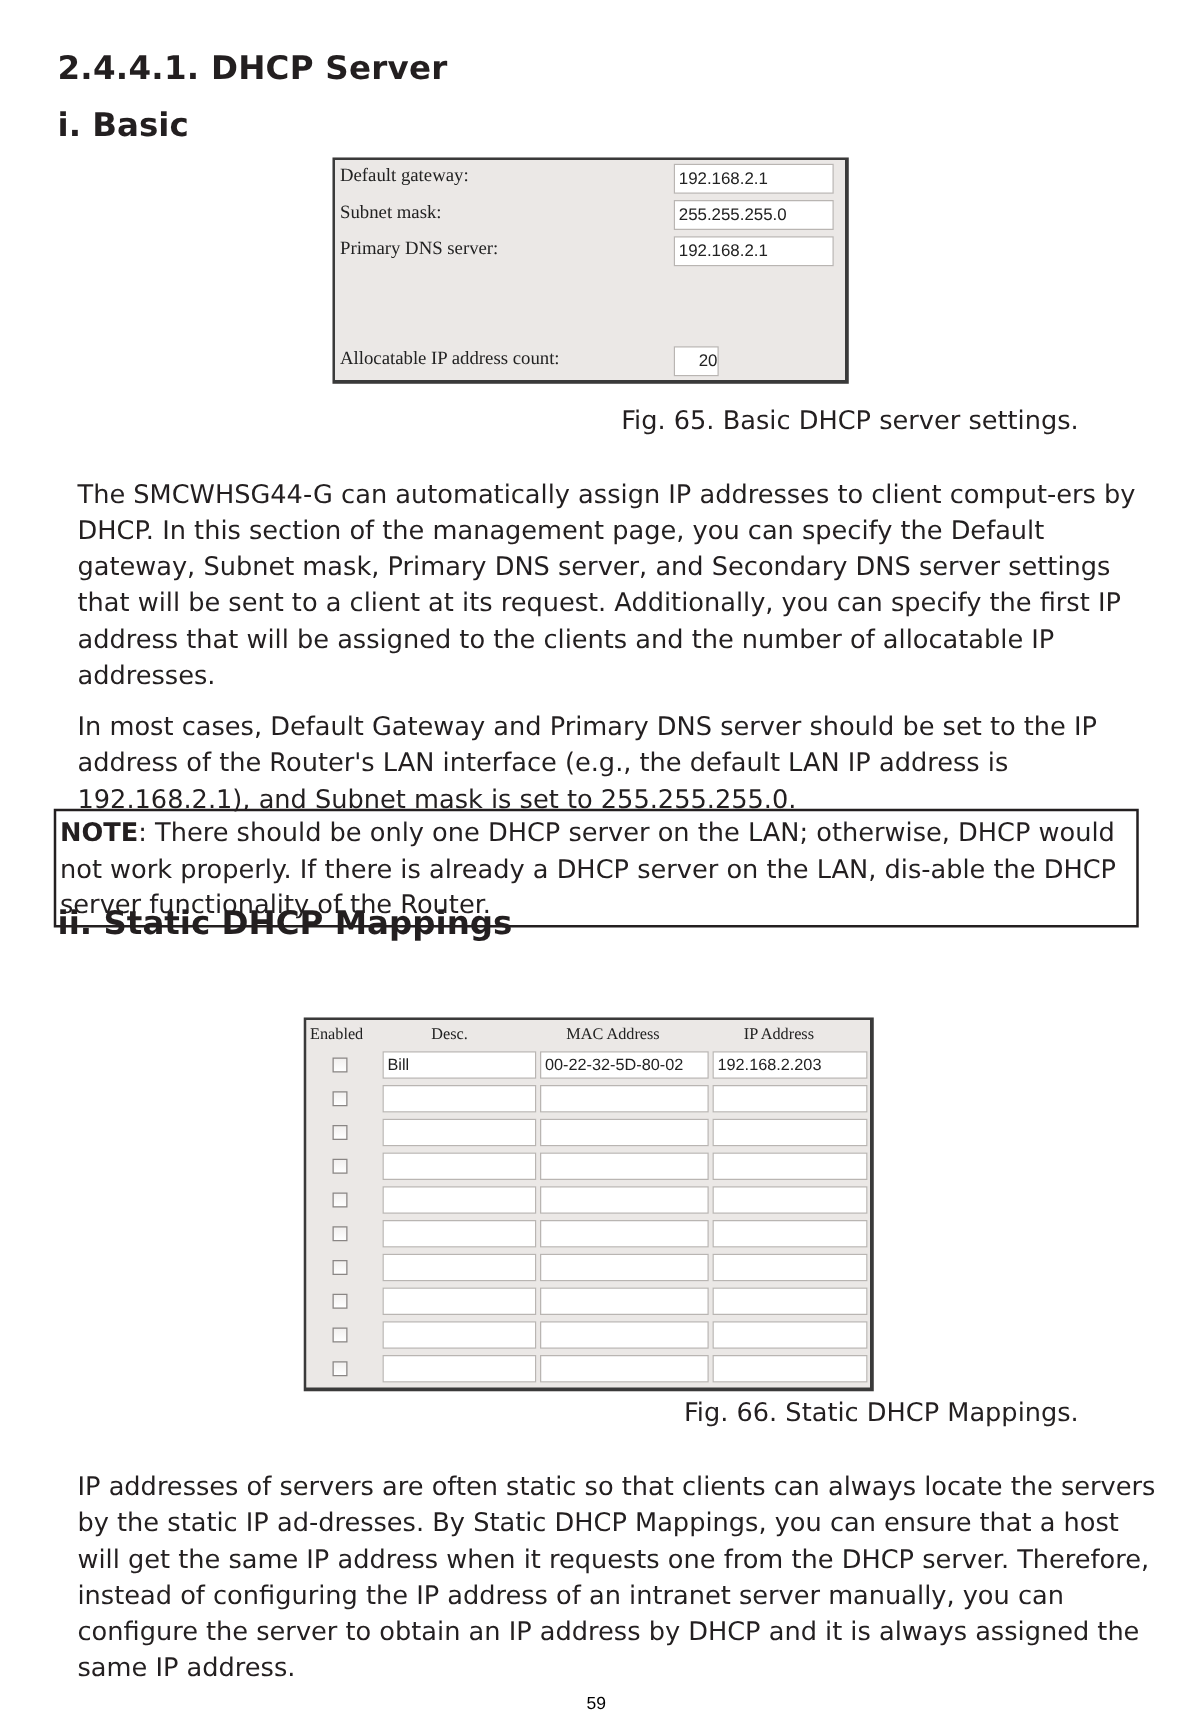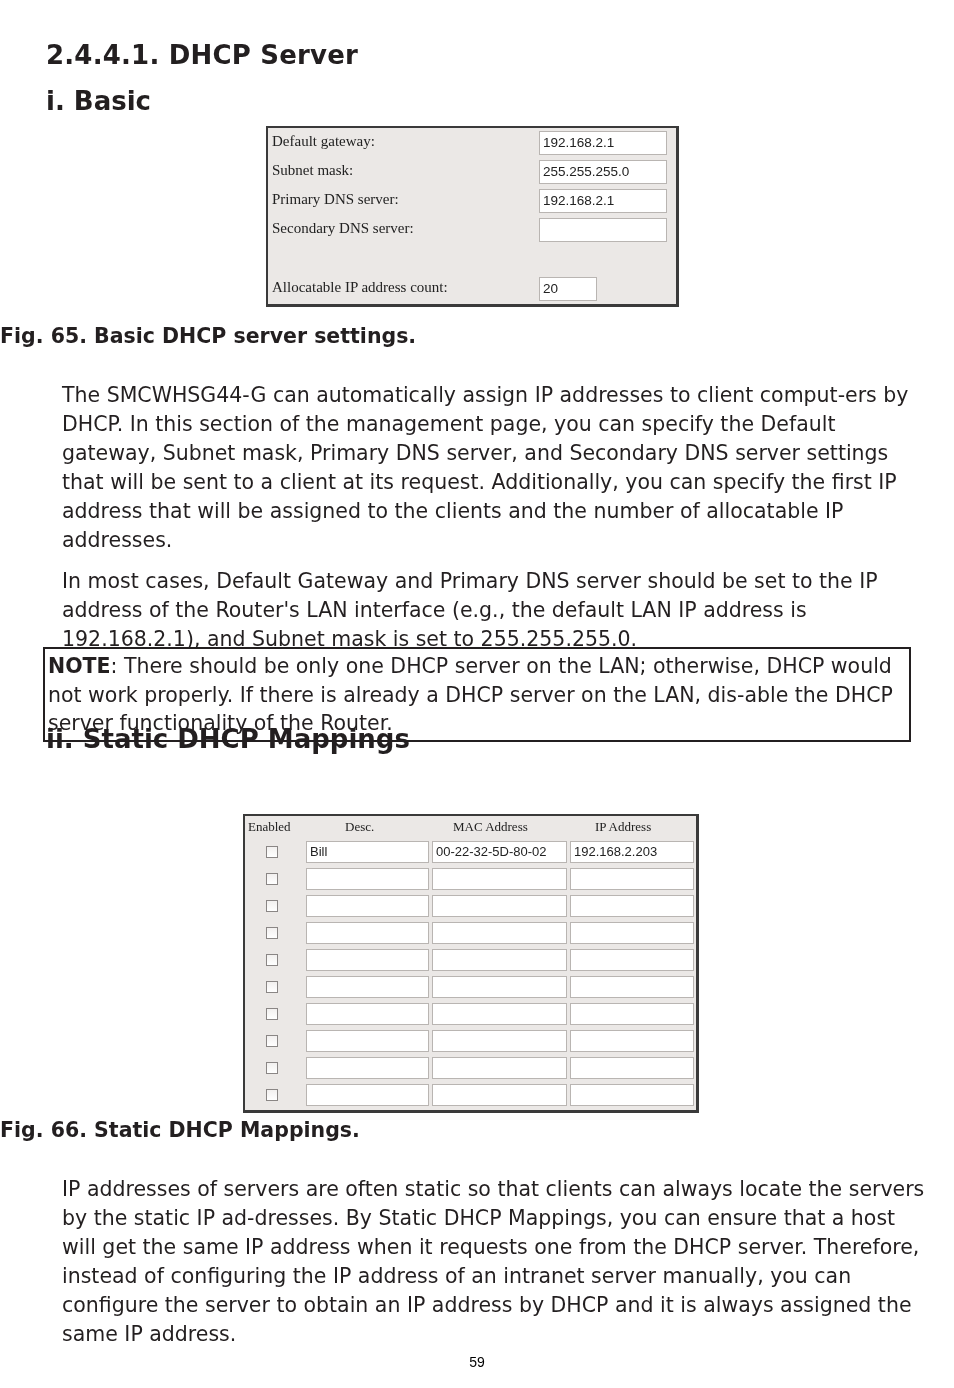--- a/index.html
+++ b/index.html
@@ -1,34 +1,34 @@
 <!DOCTYPE html>
 <html><head>
 <meta charset="utf-8">
 <style>
   html, body { margin: 0; padding: 0; background: #ffffff; }
   body { width: 954px; height: 1388px; position: relative; overflow: hidden;
          font-family: "DejaVu Sans", sans-serif; color: #231f20; }
   .h1 { position: absolute; left: 46px; top: 40px; font-size: 26px; font-weight: bold; letter-spacing: 0.2px; }
   .h2 { position: absolute; left: 46px; font-size: 26px; font-weight: bold; }
   .para { position: absolute; left: 46px; width: 870px; font-size: 20.5px; line-height: 29px; margin: 16px; }
-  .caption { position: absolute; left: 0; width: 863px; text-align: left; font-size: 20.5px; font-weight: bold; }
+  .caption { position: absolute; left: 0; width: 863px; text-align: right; font-size: 20.5px; }
 
   
   .shot { position: absolute; background: #ebe8e6; border: 2px solid #3a3a3a;
           border-right-width: 3px; border-bottom-width: 3px; box-sizing: border-box;
           font-family: "Liberation Serif", serif; color: #222; }
   .basic { left: 266px; top: 126px; width: 413px; height: 181px; }
   .basic .row { position: absolute; left: 4px; height: 24px; width: 405px; }
   .basic .lbl { position: absolute; left: 0; top: 2px; font-size: 15px; }
   .fld { position: absolute; background: #fff; border: 1px solid #b9b5b2; box-sizing: border-box;
          font-family: "Liberation Sans", sans-serif; font-size: 13.5px; color: #222;
          padding: 3px 0 0 3px; height: 24px; overflow: hidden; white-space: nowrap; }
   .basic .fld { left: 267px; top: 0; width: 128px; }
-  .basic .fld.short { width: 58px; }
+  .basic .fld.short { width: 36px; text-align: right; }
 
   
   .mapping { left: 243px; top: 814px; width: 456px; height: 299px; }
   .mapping .hdr { position: absolute; top: 3px; font-size: 13px; }
   .mapping .mrow { position: absolute; left: 0; width: 450px; height: 24px; }
   .cb { position: absolute; left: 21px; top: 5px; width: 12px; height: 12px;
         border: 1px solid #8a8685; background: linear-gradient(#f2f0ef, #ffffff); box-sizing: border-box; }
   .mapping .fld { top: 0; height: 22px; padding-top: 2px; font-size: 13px; }
   .c-desc { left: 61px; width: 123px; }
   .c-mac  { left: 187px; width: 135px; }
@@ -51,24 +51,20 @@
     <span class="lbl">Default gateway:</span>
     <div class="fld">192.168.2.1</div>
   </div>
   <div class="row" style="top:32px">
     <span class="lbl">Subnet mask:</span>
     <div class="fld">255.255.255.0</div>
   </div>
   <div class="row" style="top:61px">
     <span class="lbl">Primary DNS server:</span>
     <div class="fld">192.168.2.1</div>
-  </div>
-  <div class="row" style="top:90px">
-    <span class="lbl">Secondary DNS server:</span>
-    <div class="fld"></div>
   </div>
   <div class="row" style="top:149px">
     <span class="lbl">Allocatable IP address count:</span>
     <div class="fld short">20</div>
   </div>
 </div>
 
 <div class="caption" style="top:324px">Fig. 65. Basic DHCP server settings.</div>
 
 <p class="para" style="top:365px">The SMCWHSG44-G can automatically assign IP addresses to client comput-ers by DHCP. In this section of the management page, you can specify the Default gateway, Subnet mask, Primary DNS server, and Secondary DNS server settings that will be sent to a client at its request. Additionally, you can specify the first IP address that will be assigned to the clients and the number of allocatable IP addresses.</p>

